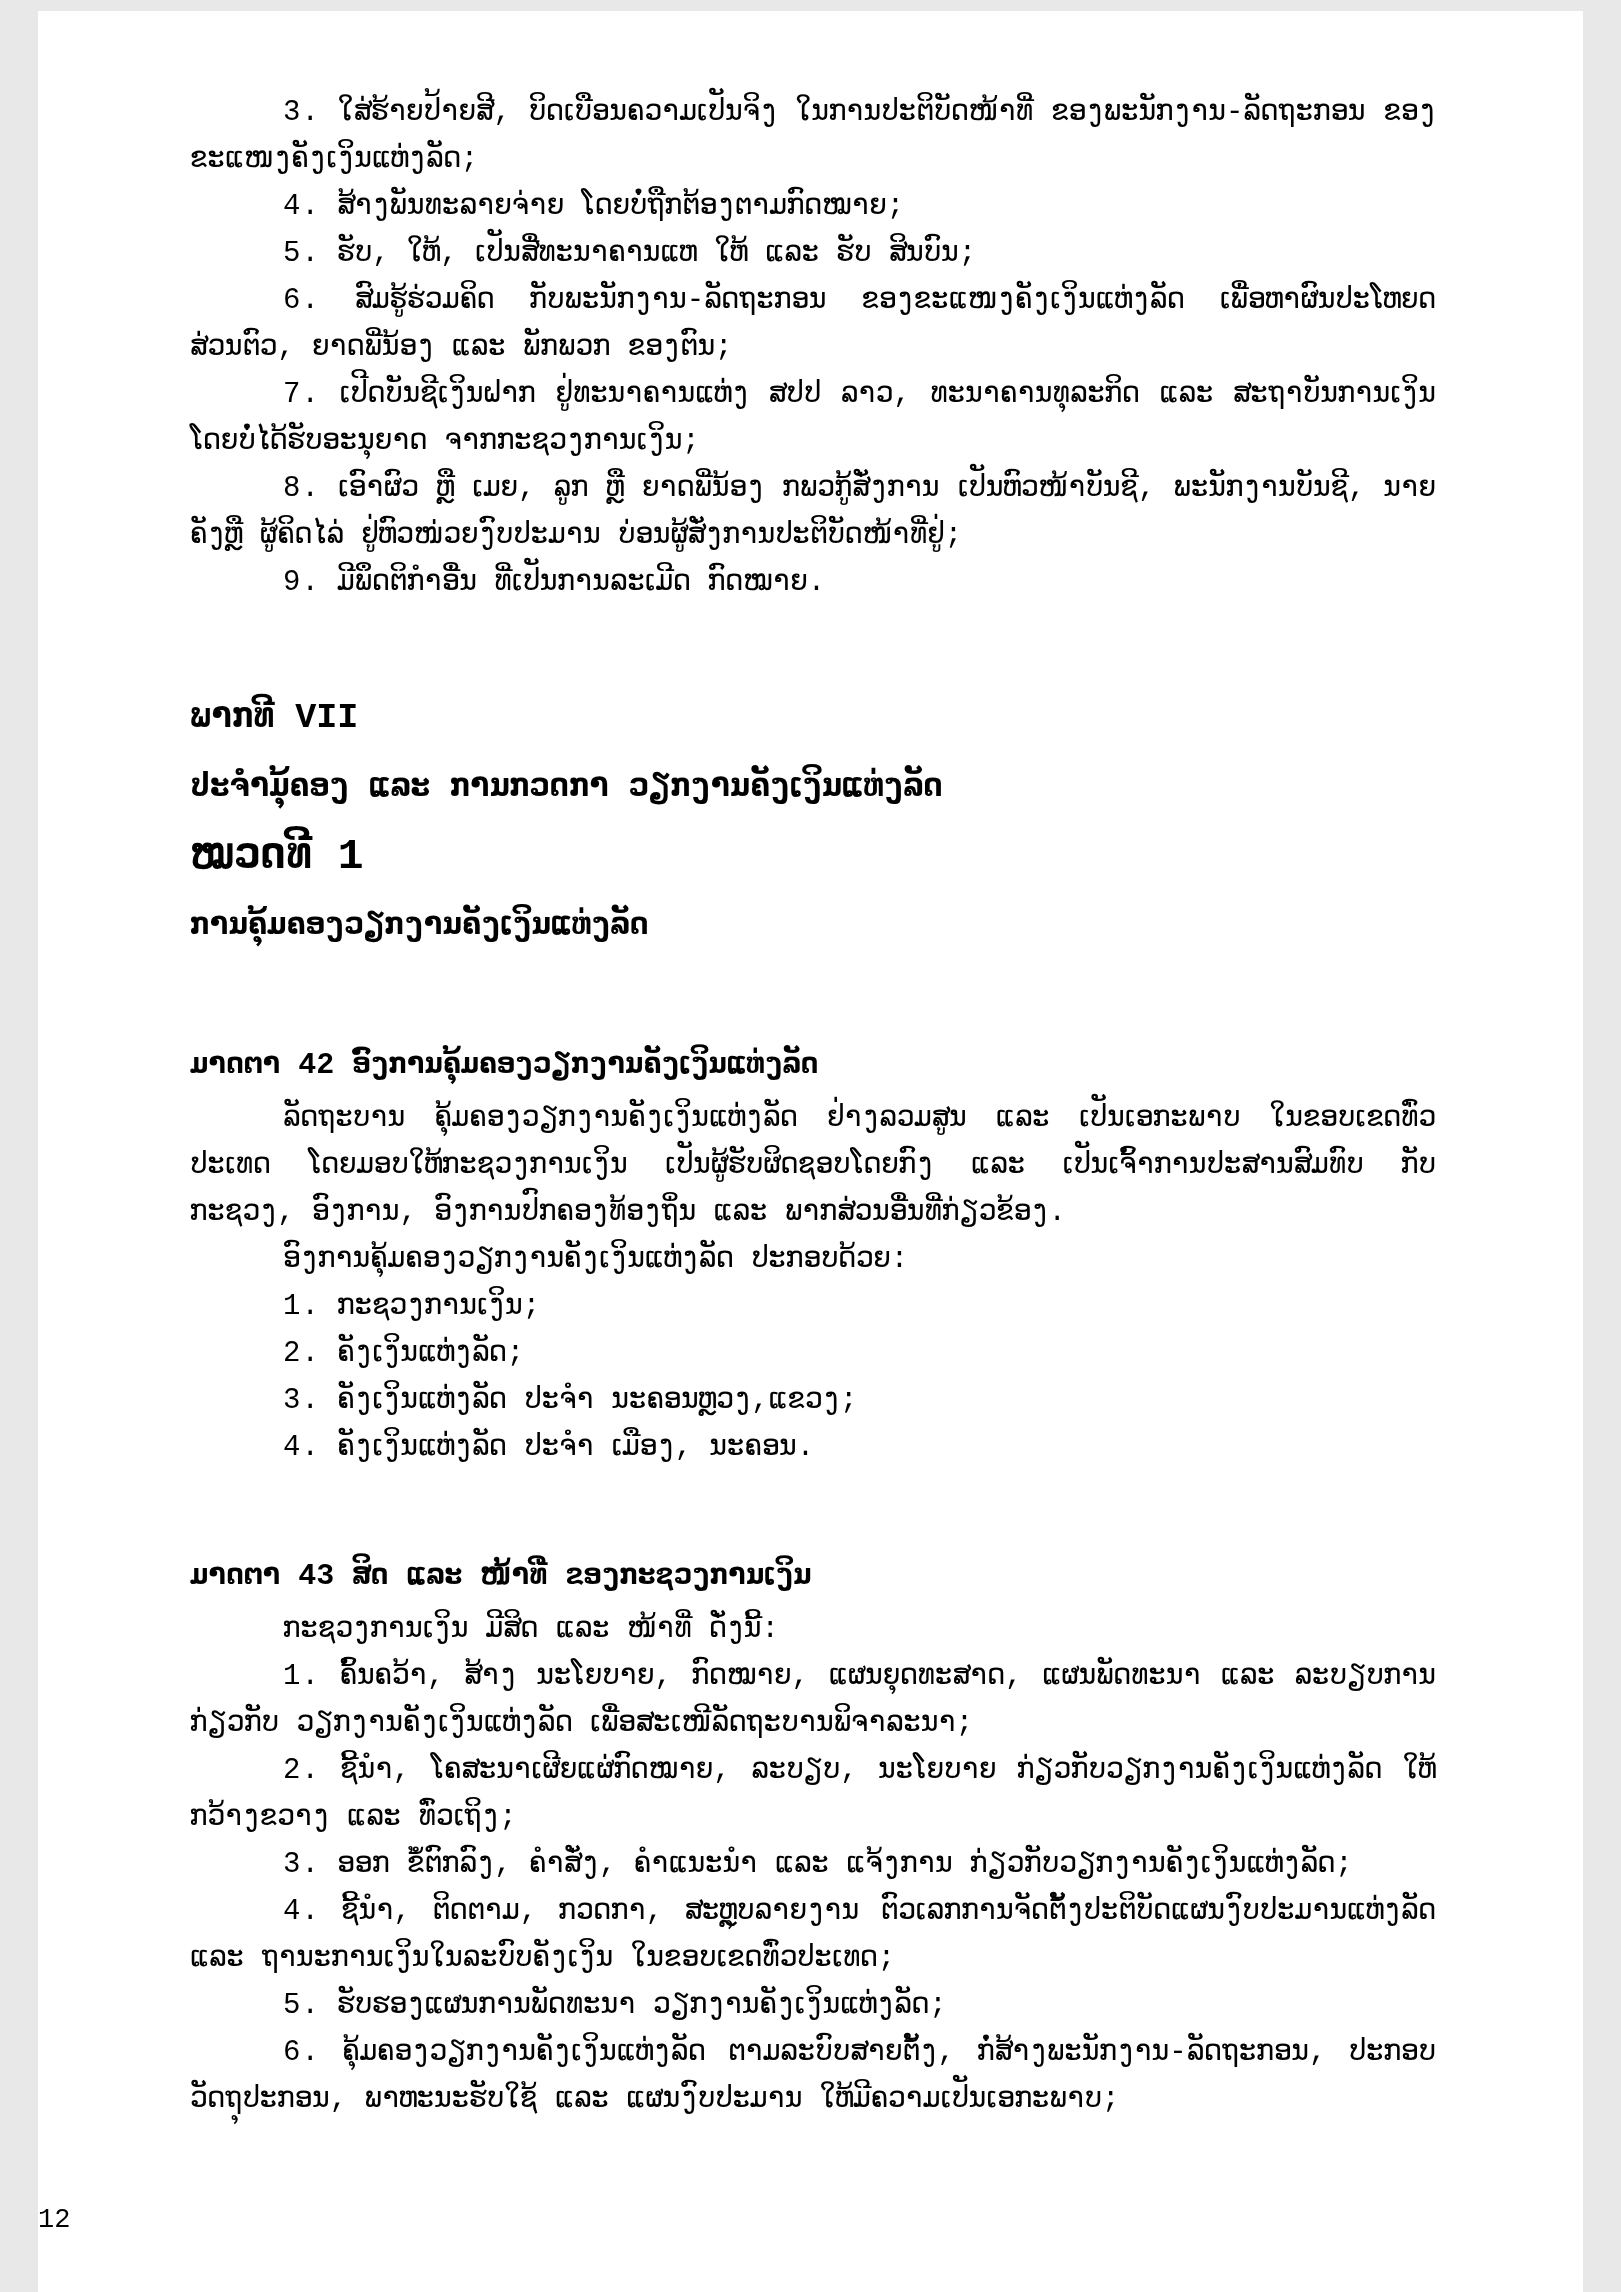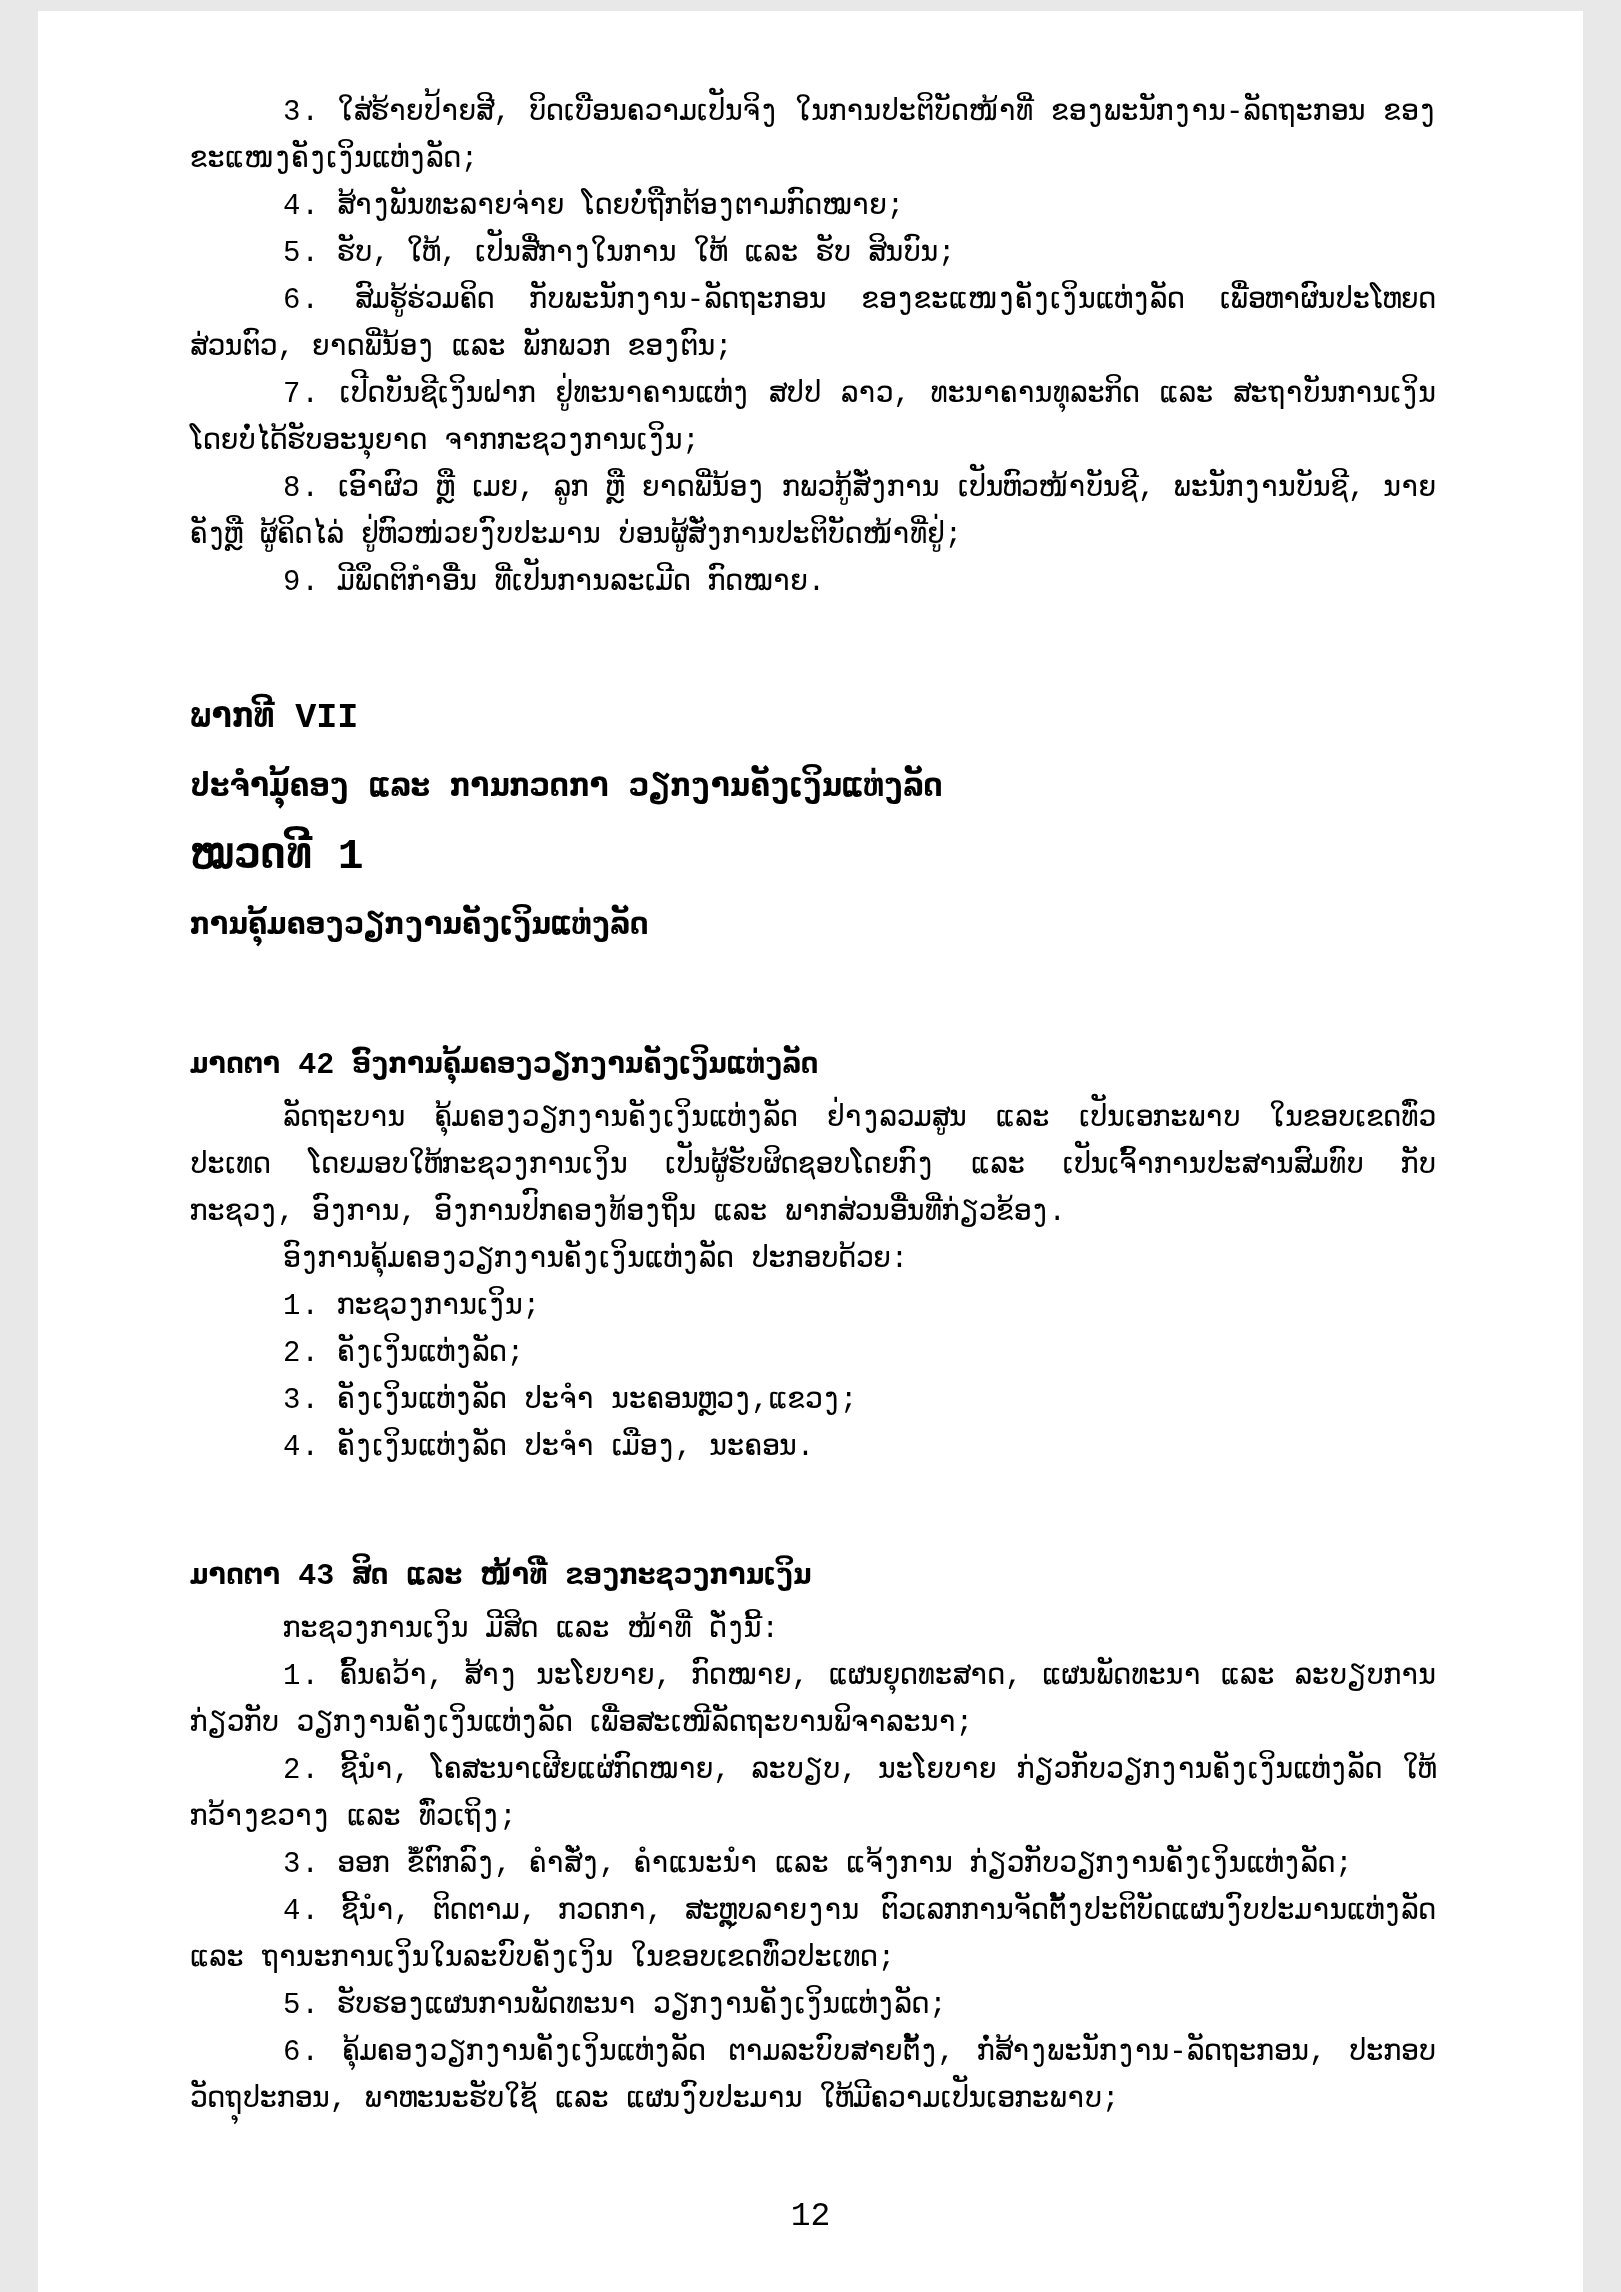--- a/index.html
+++ b/index.html
@@ -41,35 +41,34 @@
     font-size: 30px;
     text-indent: 0 !important;
     margin-top: 82px !important;
     margin-bottom: 5.9px !important;
   }
   .page-number {
     position: absolute;
     left: 0;
     right: 0;
     bottom: 69px;
-    text-align: center;
-    font-size: 33px;
+    font-size: 27px;
     text-indent: 0;
   }
   .sp { white-space: pre; }
 </style>
 </head>
 <body>
 
 <div class="page">
   <div class="content">
 
     <p><span class="num">3.</span><span class="sp"> </span><span>ໃສ່ຮ້າຍປ້າຍສີ, ບິດເບືອນຄວາມເປັນຈິງ ໃນການປະຕິບັດໜ້າທີ່ ຂອງພະນັກງານ-ລັດຖະກອນ ຂອງຂະແໜງຄັງເງິນແຫ່ງລັດ;</span></p>
     <p><span class="num">4.</span><span class="sp"> </span><span>ສ້າງພັນທະລາຍຈ່າຍ ໂດຍບໍ່ຖືກຕ້ອງຕາມກົດໝາຍ;</span></p>
-    <p><span class="num">5.</span><span class="sp"> </span><span>ຮັບ, ໃຫ້, ເປັນສື່ກາງໃນການ ໃຫ້ ແລະ ຮັບ ສິນບົນ;</span></p>
+    <p><span class="num">5.</span><span class="sp"> </span><span>ຮັບ, ໃຫ້, ເປັນສື່ທະນາຄານແຫ ໃຫ້ ແລະ ຮັບ ສິນບົນ;</span></p>
     <p><span class="num">6.</span><span class="sp"> </span><span>ສົມຮູ້ຮ່ວມຄິດ ກັບພະນັກງານ-ລັດຖະກອນ ຂອງຂະແໜງຄັງເງິນແຫ່ງລັດ ເພື່ອຫາຜົນປະໂຫຍດສ່ວນຕົວ, ຍາດພີ່ນ້ອງ ແລະ ພັກພວກ ຂອງຕົນ;</span></p>
     <p><span class="num">7.</span><span class="sp"> </span><span>ເປີດບັນຊີເງິນຝາກ ຢູ່ທະນາຄານແຫ່ງ ສປປ ລາວ, ທະນາຄານທຸລະກິດ ແລະ ສະຖາບັນການເງິນ ໂດຍບໍ່ໄດ້ຮັບອະນຸຍາດ ຈາກກະຊວງການເງິນ;</span></p>
     <p><span class="num">8.</span><span class="sp"> </span><span>ເອົາຜົວ ຫຼື ເມຍ, ລູກ ຫຼື ຍາດພີ່ນ້ອງ ກພວກູ້ສັ່ງການ ເປັນຫົວໜ້າບັນຊີ, ພະນັກງານບັນຊີ, ນາຍຄັງຫຼື ຜູ້ຄິດໄລ່ ຢູ່ຫົວໜ່ວຍງົບປະມານ ບ່ອນຜູ້ສັ່ງການປະຕິບັດໜ້າທີ່ຢູ່;</span></p>
     <p><span class="num">9.</span><span class="sp"> </span><span>ມີພຶດຕິກຳອື່ນ ທີ່ເປັນການລະເມີດ ກົດໝາຍ.</span></p>
 
     <div class="headings">
       <div class="part-no">ພາກທີ VII</div>
       <div class="part-title">ປະຈຳຸ້ມຄອງ ແລະ ການກວດກາ ວຽກງານຄັງເງິນແຫ່ງລັດ</div>
       <div class="chap-no">ໝວດທີ 1</div>
       <div class="chap-title">ການຄຸ້ມຄອງວຽກງານຄັງເງິນແຫ່ງລັດ</div>

